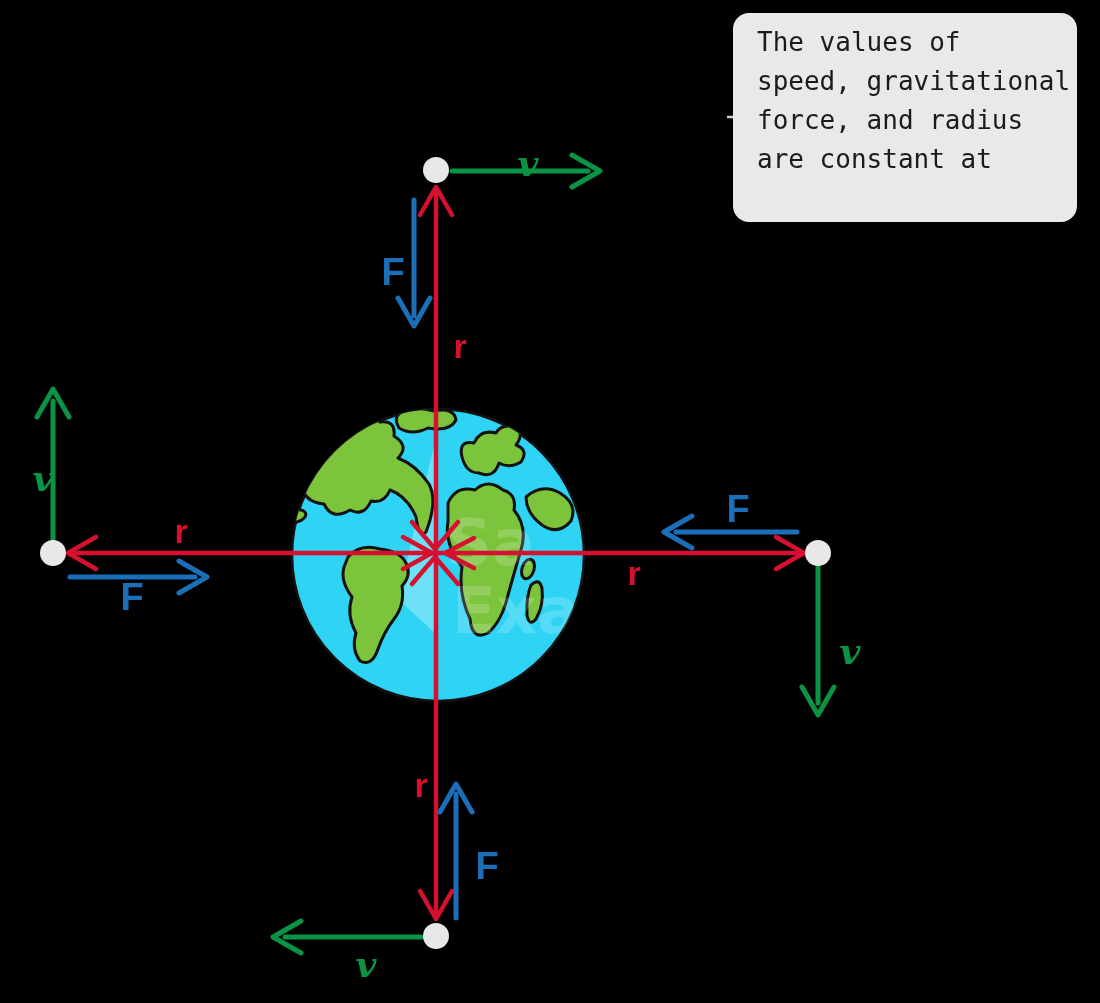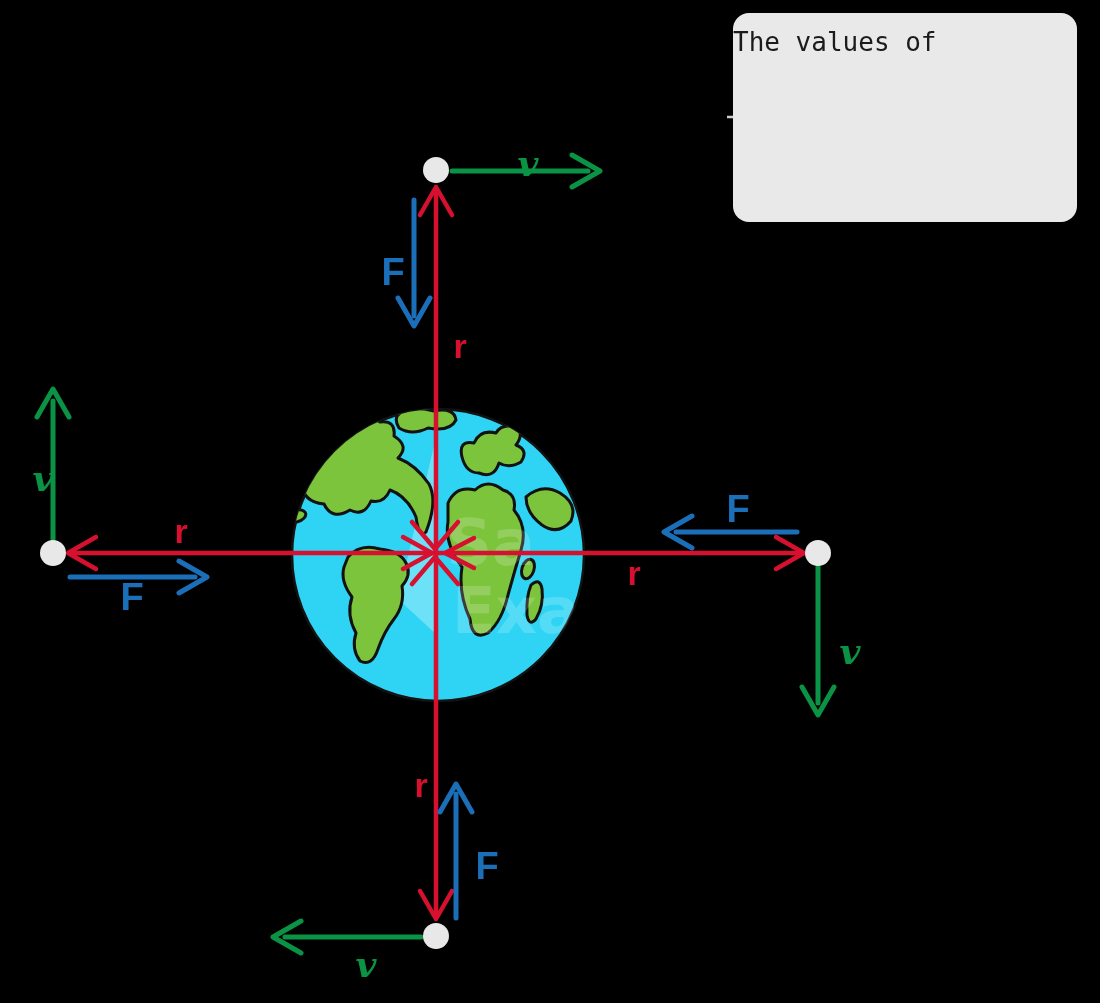--- a/index.html
+++ b/index.html
@@ -1,21 +1,21 @@
 <!DOCTYPE html>
 <html><head>
 <meta charset="utf-8">
 <style>
   html,body{margin:0;padding:0;background:#000;}
   #stage{position:relative;width:1100px;height:1003px;background:#000;overflow:hidden;
          font-family:"Liberation Sans",sans-serif;}
   #diagram-svg{position:absolute;left:0;top:0;}
   .note{position:absolute;left:733px;top:13px;width:344px;height:209px;
         background:#e9e9e9;border-radius:16px;box-sizing:border-box;
-        padding:10px 4px 0 0;}
+        padding:10px 4px 0 24px;}
   .note-line{font-family:"DejaVu Sans Mono",monospace;font-size:26px;line-height:39px;
              color:#1b1b1b;white-space:nowrap;}
   text{font-family:"Liberation Sans",sans-serif;}
   .f-label{font-size:38px;font-weight:600;}
   .r-label{font-size:34px;font-weight:600;}
   .v-label{font-family:"DejaVu Serif",serif;font-style:italic;font-size:36px;font-weight:600;}
   .wm{font-family:"DejaVu Sans",sans-serif;font-weight:bold;font-size:64px;fill:#ffffff;opacity:0.18;}
 </style>
 </head>
 <body>
@@ -120,15 +120,18 @@
     </g>
 
     <g>
       <line x1="727" y1="117" x2="736" y2="117" stroke="#cfcfcf" stroke-width="2.5"></line>
       <circle cx="741" cy="117" r="5" stroke="#121212" stroke-width="2.5" fill="#e9e9e9"></circle>
     </g>
   </svg>
 
   <div class="note">
     <div class="note-line">The values of</div>
+    <div class="note-line">speed, gravitational</div>
+    <div class="note-line">force, and radius</div>
+    <div class="note-line">are constant at</div>
   </div>
 
 </div>
 
 </body></html>

